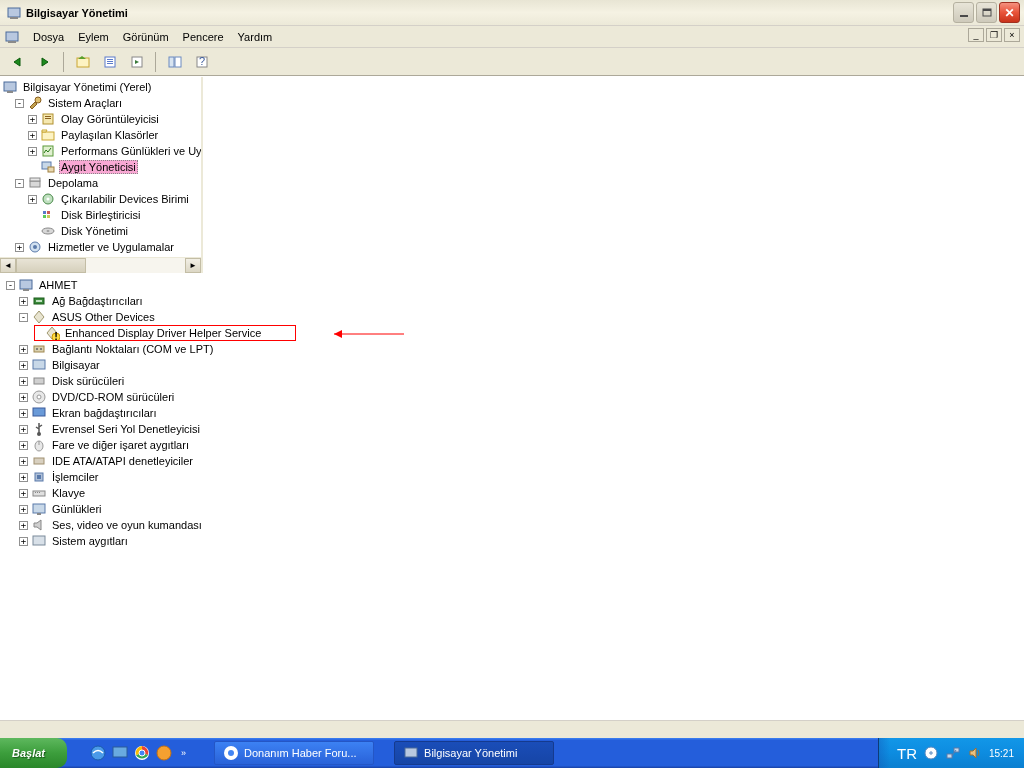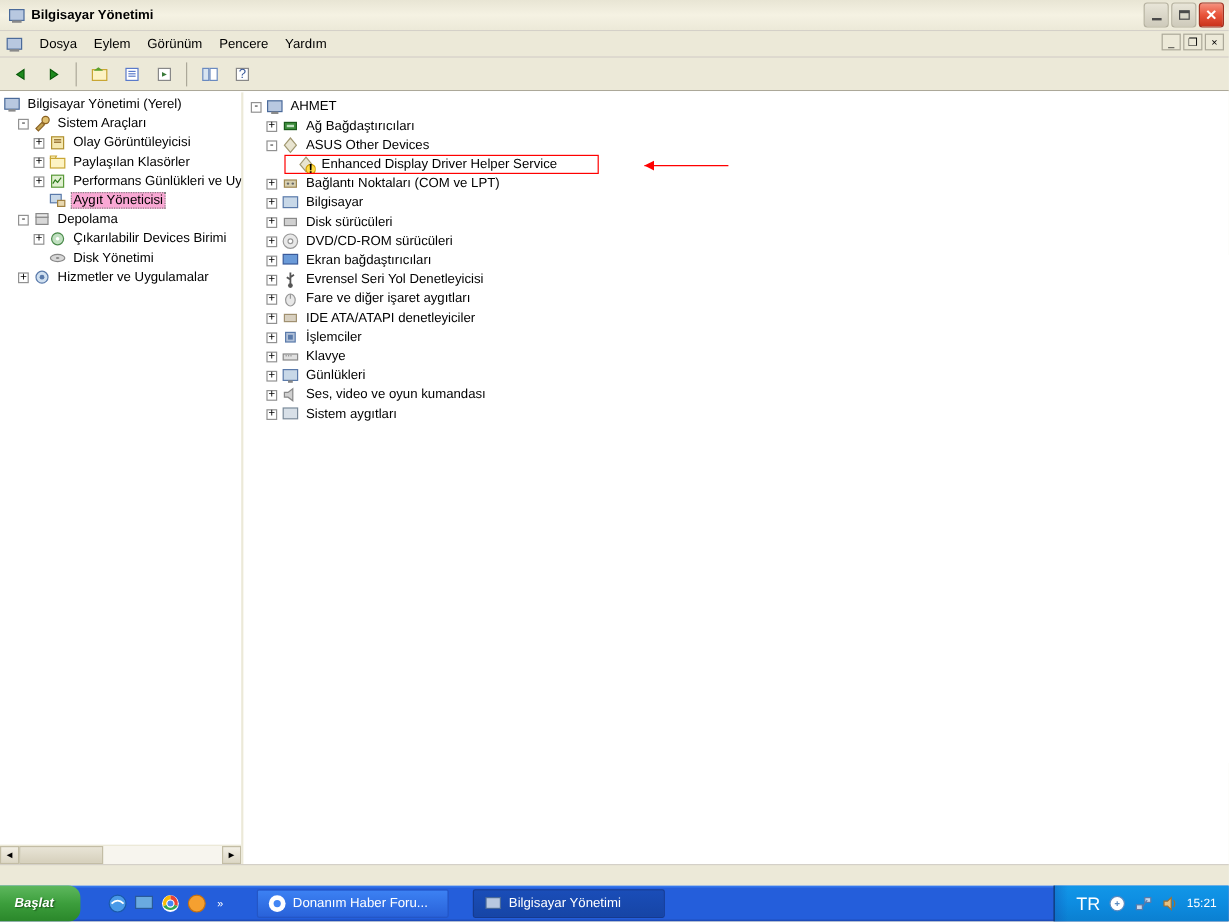--- a/index.html
+++ b/index.html
@@ -20,21 +20,21 @@
 .menu-item { padding: 3px 7px; cursor: pointer; }
 .mdi-controls { position: absolute; right: 4px; top: 2px; display: flex; gap: 2px; }
 .mdi-btn { width: 16px; height: 14px; background: #ece9d8; border: 1px solid #aca899; font-size: 9px; display: flex; align-items: center; justify-content: center; cursor: pointer; }
 
 
 .toolbar { height: 28px; background: #ece9d8; border-bottom: 1px solid #aca899; display: flex; align-items: center; padding: 0 6px; gap: 4px; }
 .tool-btn { width: 23px; height: 22px; display: flex; align-items: center; justify-content: center; cursor: pointer; }
 .tool-sep { width: 1px; height: 20px; background: #aca899; margin: 0 3px; }
 
 
-.content { display: flex; height: 644px; background: #fff; border-top: 1px solid #fff; }
+.content { display: flex; height: 644px; background: #fff; border-top: 1px solid #fff; flex-direction: column; }
 .left-pane { width: 203px; background: #fff; border-right: 2px solid #ece9d8; overflow: hidden; display: flex; flex-direction: column; }
 .right-pane { flex: 1; background: #fff; overflow: auto; }
 
 
 .tree { padding: 2px; overflow: hidden; flex: 1; }
 .tree-row { display: flex; align-items: center; height: 16px; white-space: nowrap; cursor: pointer; }
 .tree-expander { width: 9px; height: 9px; border: 1px solid #919191; background: #fff; display: inline-flex; align-items: center; justify-content: center; font-size: 9px; line-height: 7px; margin-right: 3px; color: #000; flex-shrink: 0; font-family: monospace; }
 .tree-spacer { width: 13px; display: inline-block; flex-shrink: 0; }
 .tree-noexp { width: 12px; display: inline-block; flex-shrink: 0; }
 .tree-icon { width: 16px; height: 16px; margin-right: 3px; display: inline-flex; align-items: center; justify-content: center; flex-shrink: 0; }
@@ -258,20 +258,34 @@
             </svg>
           </span>
         <span class="tree-label">Çıkarılabilir Devices Birimi</span>
       </div>
       <div class="tree-row">
         <span class="tree-spacer"></span>
           <span class="tree-spacer"></span>
           <span class="tree-noexp"></span>
         <span class="tree-icon">
             <svg width="16" height="16">
+              <rect x="3" y="4" width="3" height="3" fill="#5a7aca"></rect>
+              <rect x="7" y="4" width="3" height="3" fill="#ca5a5a"></rect>
+              <rect x="3" y="8" width="3" height="3" fill="#5aca5a"></rect>
+              <rect x="7" y="8" width="3" height="3" fill="#caca5a"></rect>
+            </svg>
+          </span>
+        <span class="tree-label">Disk Birleştiricisi</span>
+      </div>
+      <div class="tree-row">
+        <span class="tree-spacer"></span>
+          <span class="tree-spacer"></span>
+          <span class="tree-noexp"></span>
+        <span class="tree-icon">
+            <svg width="16" height="16">
               <ellipse cx="8" cy="8" rx="6" ry="3" fill="#d8d8d8" stroke="#888"></ellipse>
               <ellipse cx="8" cy="8" rx="1.5" ry="0.8" fill="#888"></ellipse>
             </svg>
           </span>
         <span class="tree-label">Disk Yönetimi</span>
       </div>
       <div class="tree-row">
         <span class="tree-spacer"></span>
           <span class="tree-expander">+</span>
         <span class="tree-icon">

